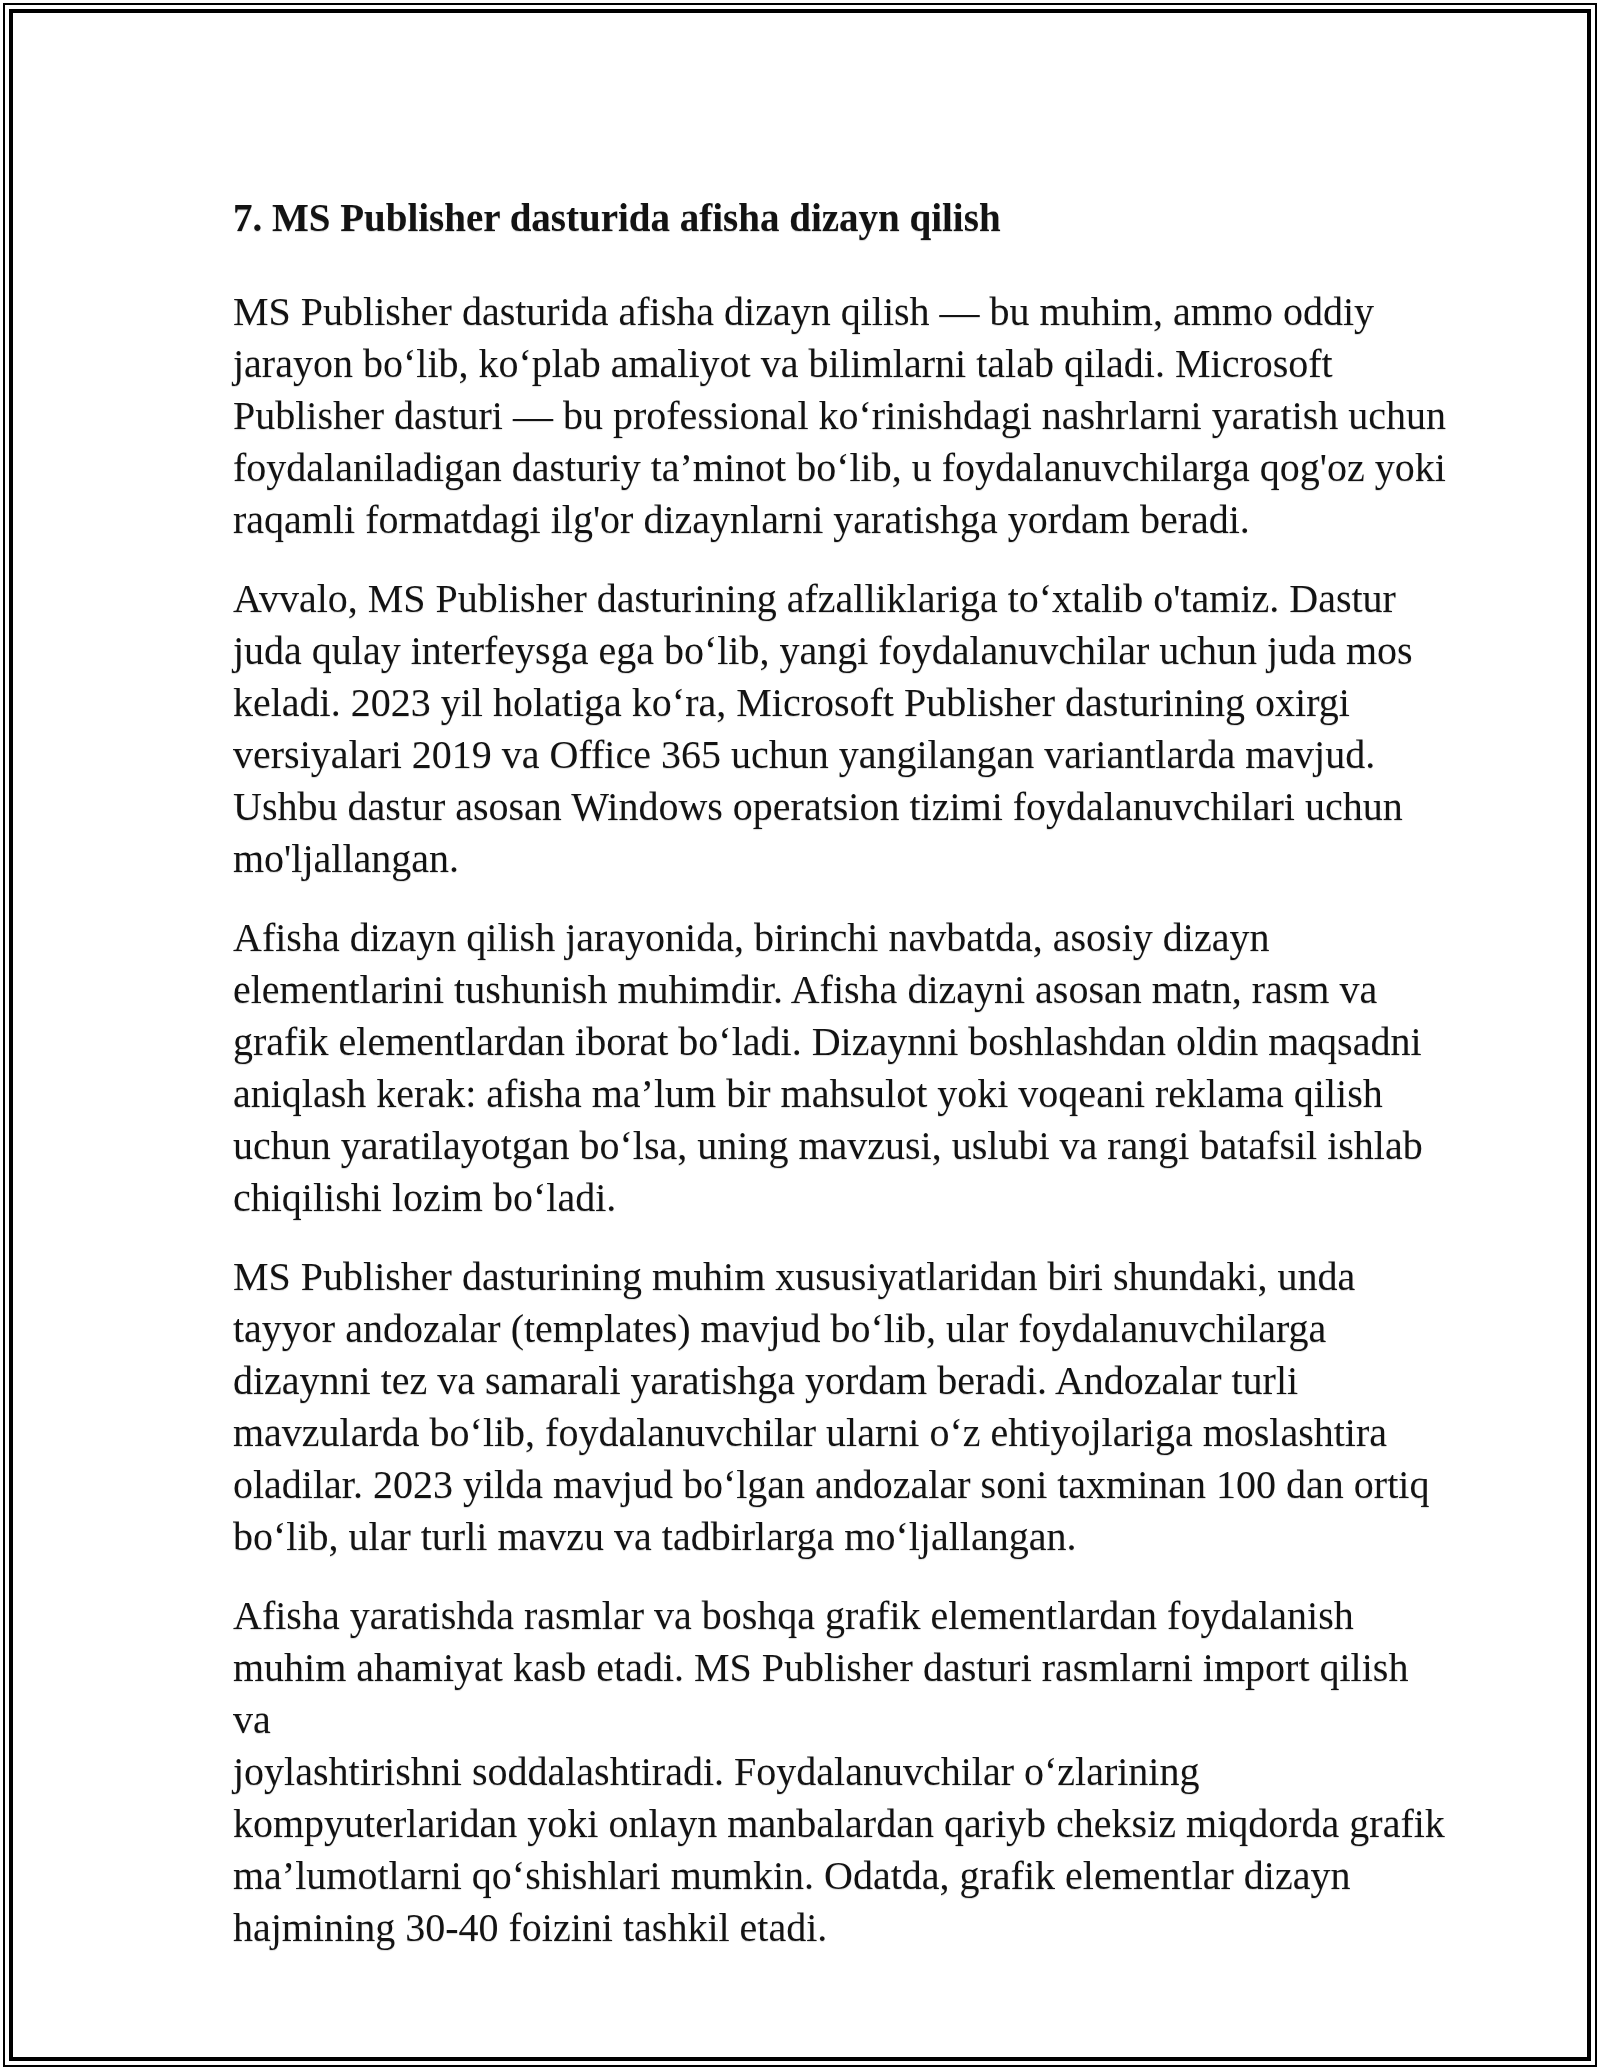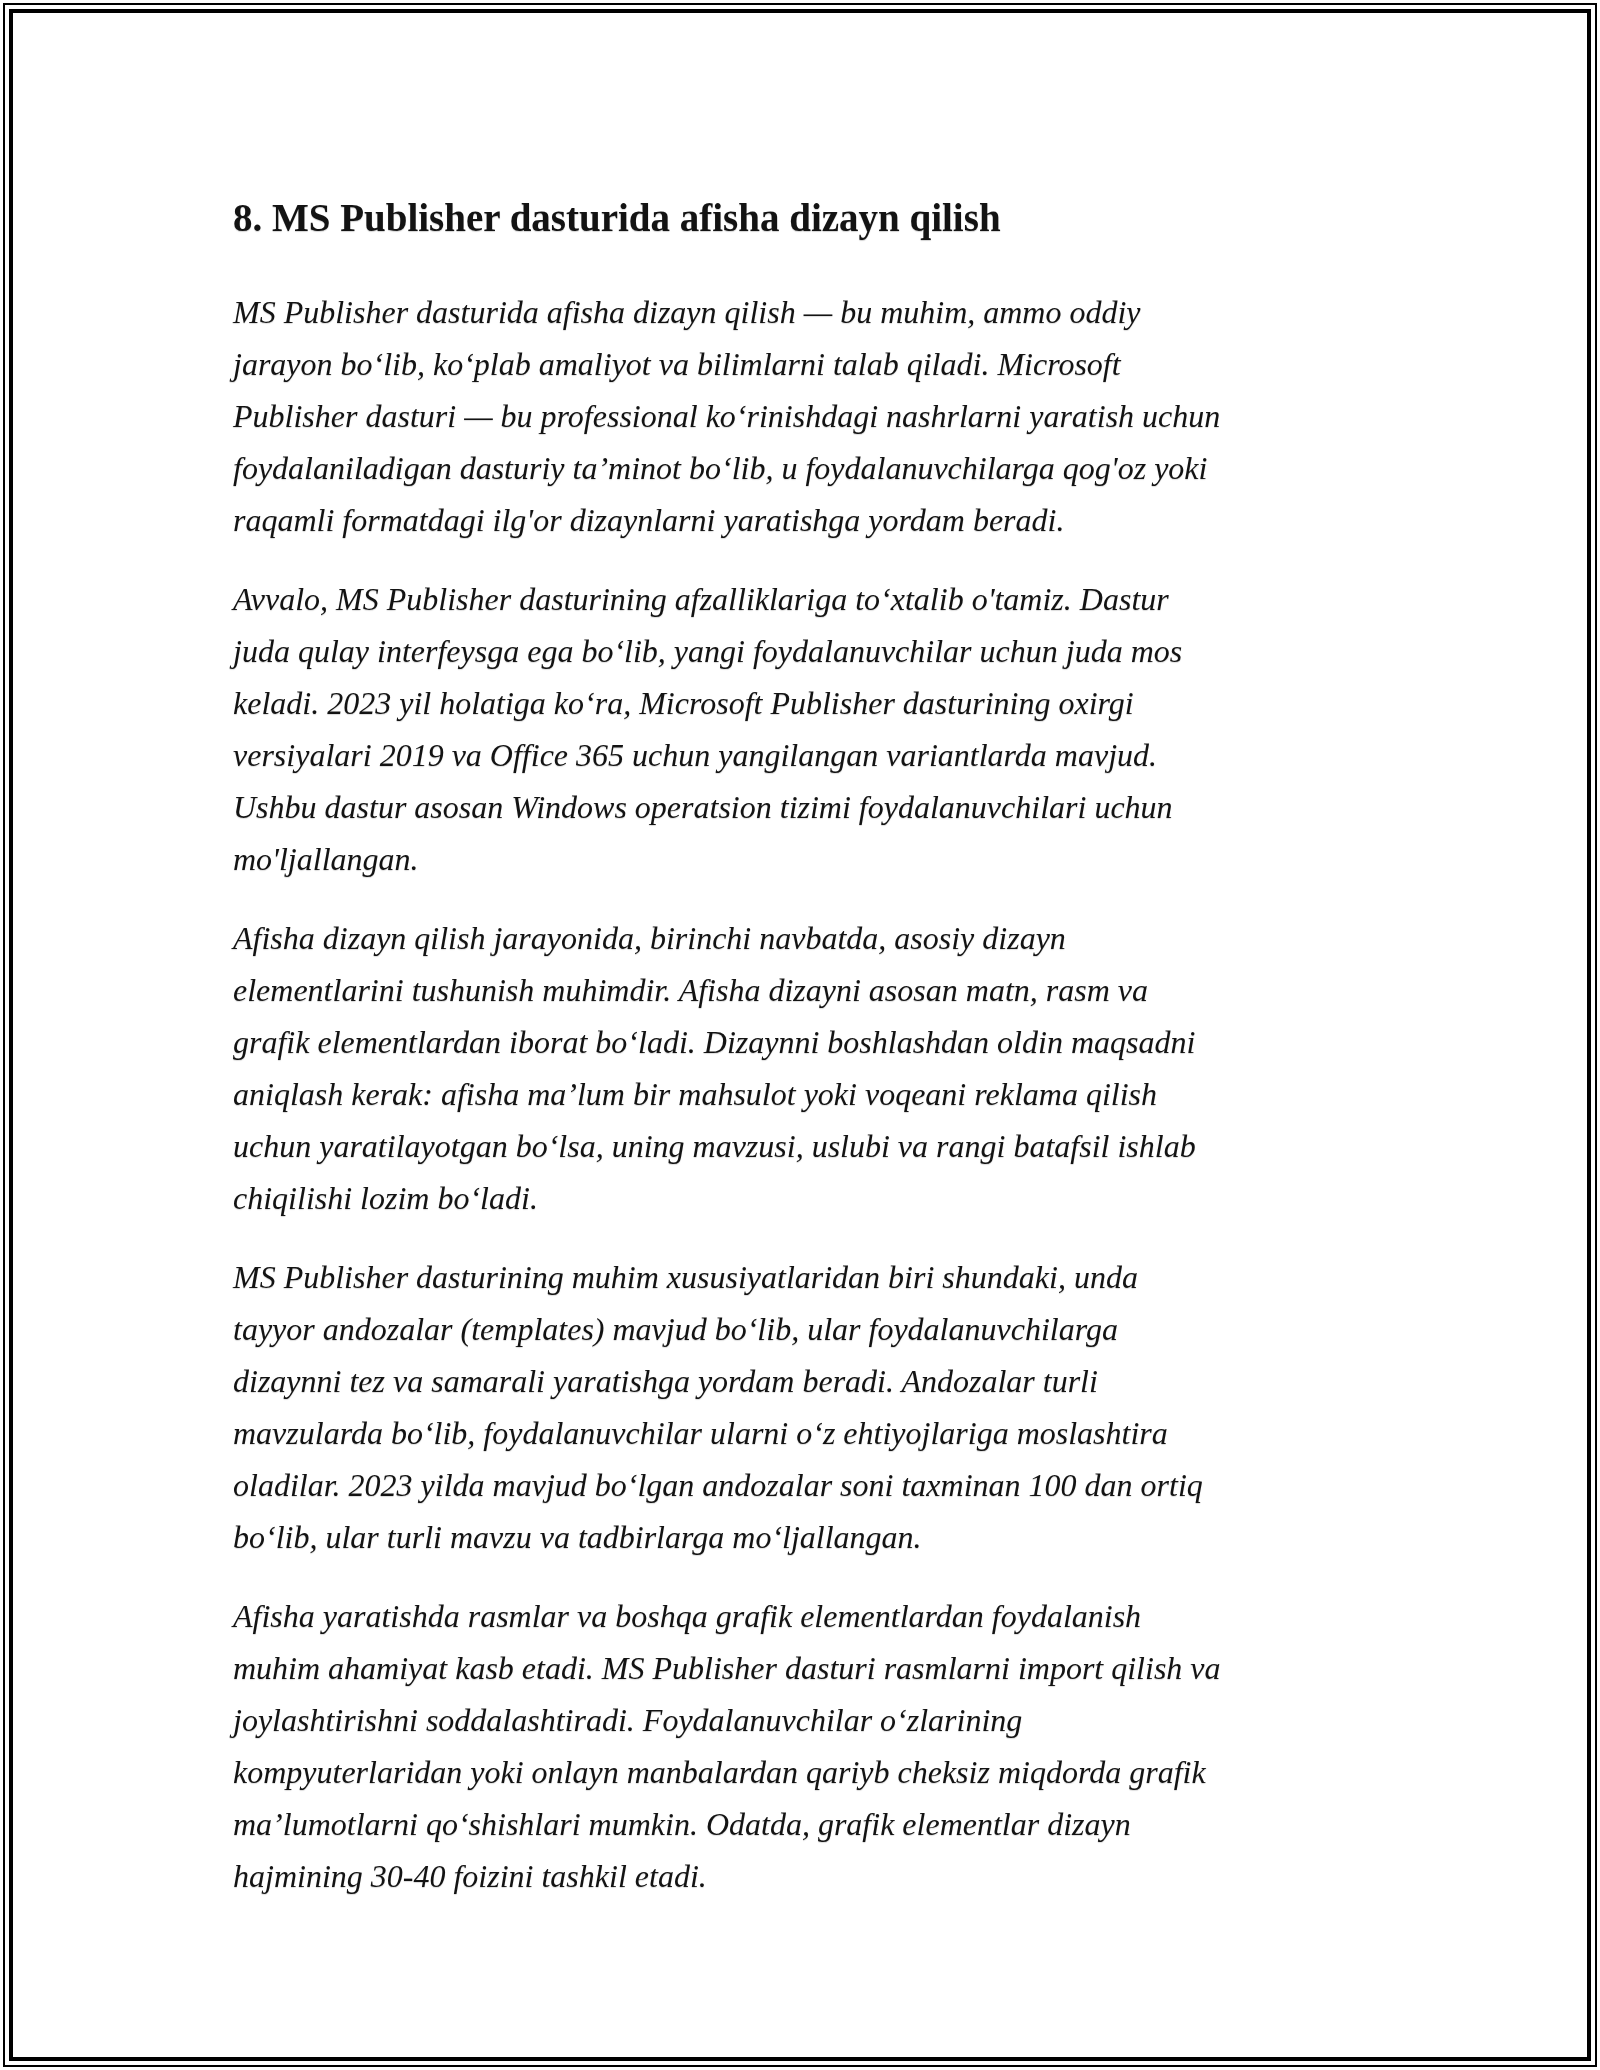--- a/index.html
+++ b/index.html
@@ -34,36 +34,35 @@
     color: #131313;
   }
   .doc-heading {
     font-size: 39px;
     line-height: 52px;
     font-weight: bold;
     margin: 0 0 42px 0;
     text-shadow: 0 1px 1px rgba(0,0,0,0.18);
   }
   .doc-paragraph {
-    font-size: 32px;
+    font-size: 40px;
     line-height: 52px;
     margin: 0 0 27px 0;
     white-space: pre-line;
     text-shadow: 0 1px 1px rgba(0,0,0,0.15);
-    font-style: italic;
   }
 </style>
 </head>
 <body>
 
 <div class="outer-frame"></div>
 <div class="inner-frame"></div>
 
 <div class="content">
-  <h1 class="doc-heading">8. MS Publisher dasturida afisha dizayn qilish</h1>
+  <h1 class="doc-heading">7. MS Publisher dasturida afisha dizayn qilish</h1>
 
   <p class="doc-paragraph">MS Publisher dasturida afisha dizayn qilish — bu muhim, ammo oddiy
 jarayon boʻlib, koʻplab amaliyot va bilimlarni talab qiladi. Microsoft
 Publisher dasturi — bu professional koʻrinishdagi nashrlarni yaratish uchun
 foydalaniladigan dasturiy ta’minot boʻlib, u foydalanuvchilarga qog'oz yoki
 raqamli formatdagi ilg'or dizaynlarni yaratishga yordam beradi.</p>
 
   <p class="doc-paragraph">Avvalo, MS Publisher dasturining afzalliklariga toʻxtalib o'tamiz. Dastur
 juda qulay interfeysga ega boʻlib, yangi foydalanuvchilar uchun juda mos
 keladi. 2023 yil holatiga koʻra, Microsoft Publisher dasturining oxirgi

